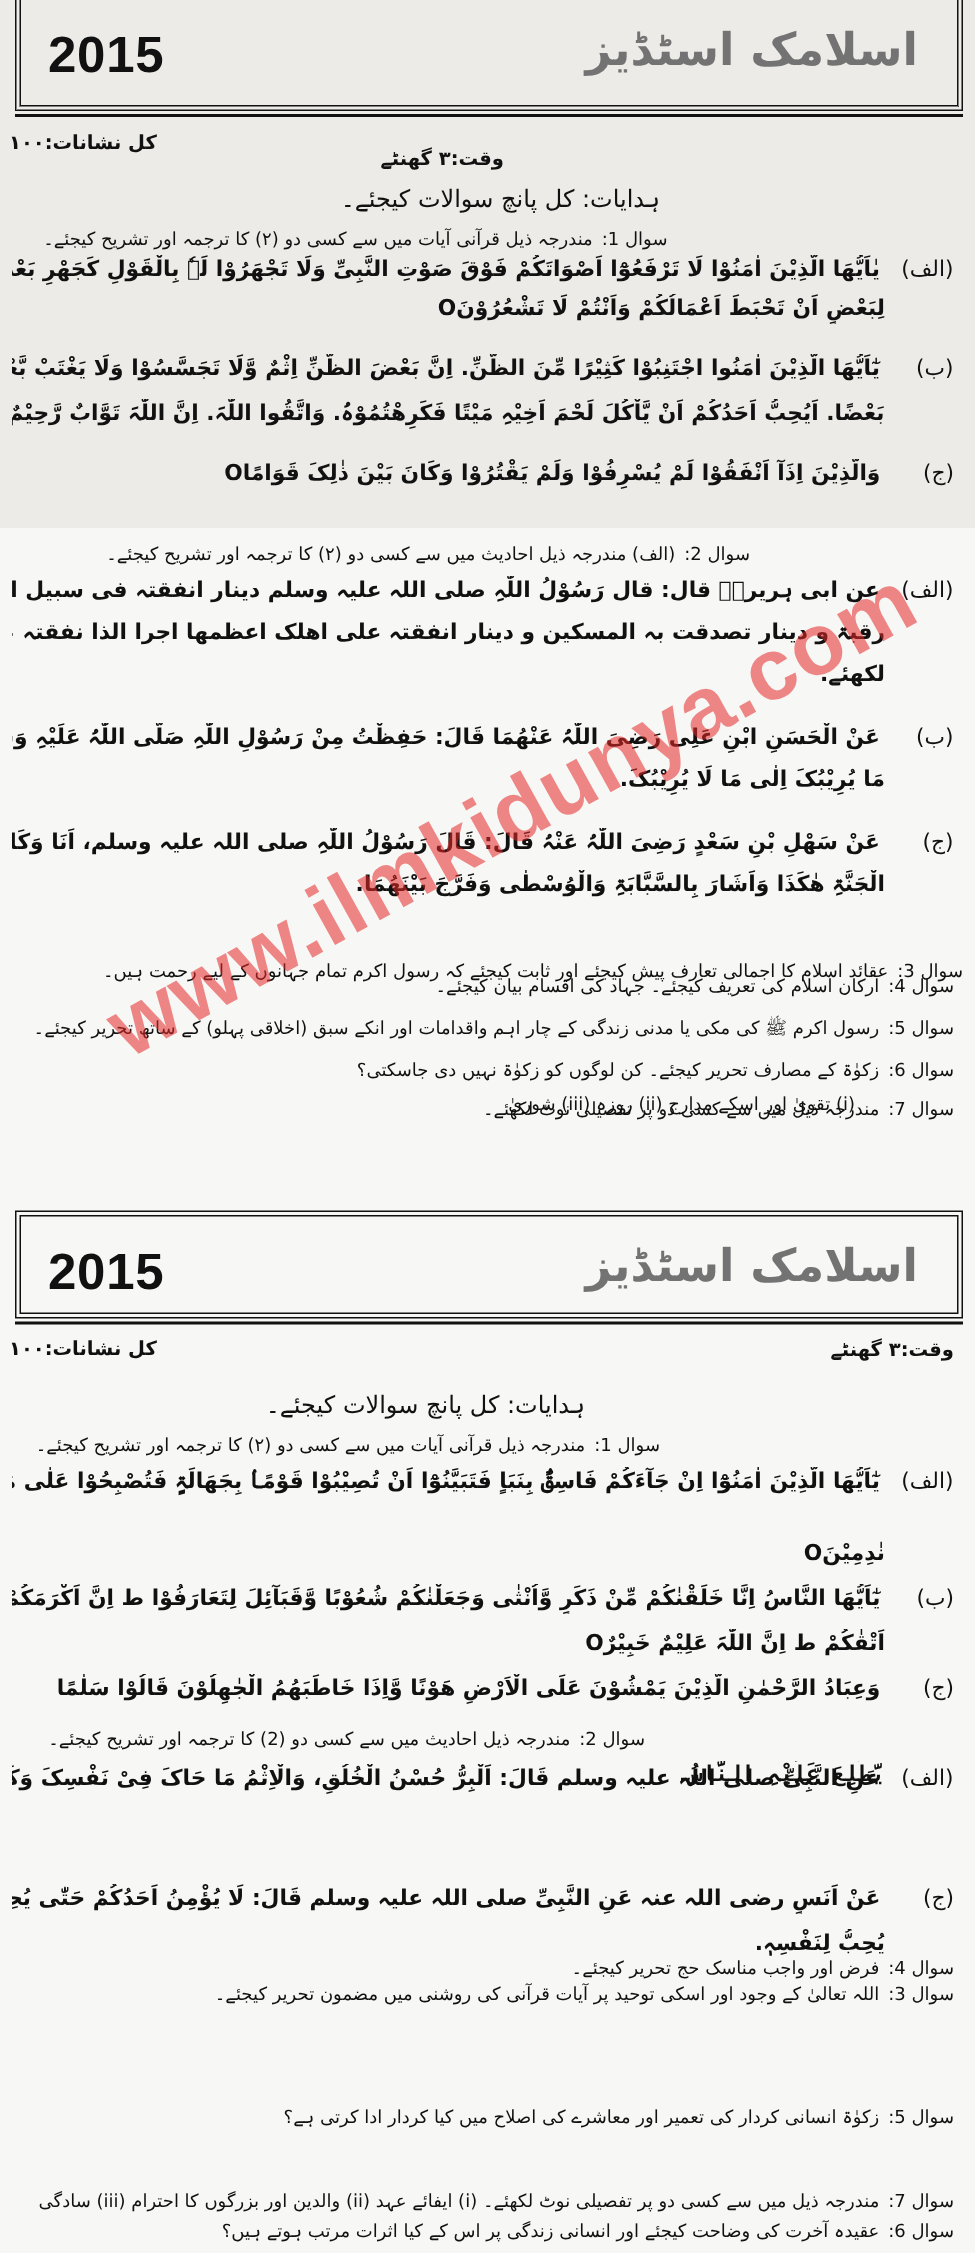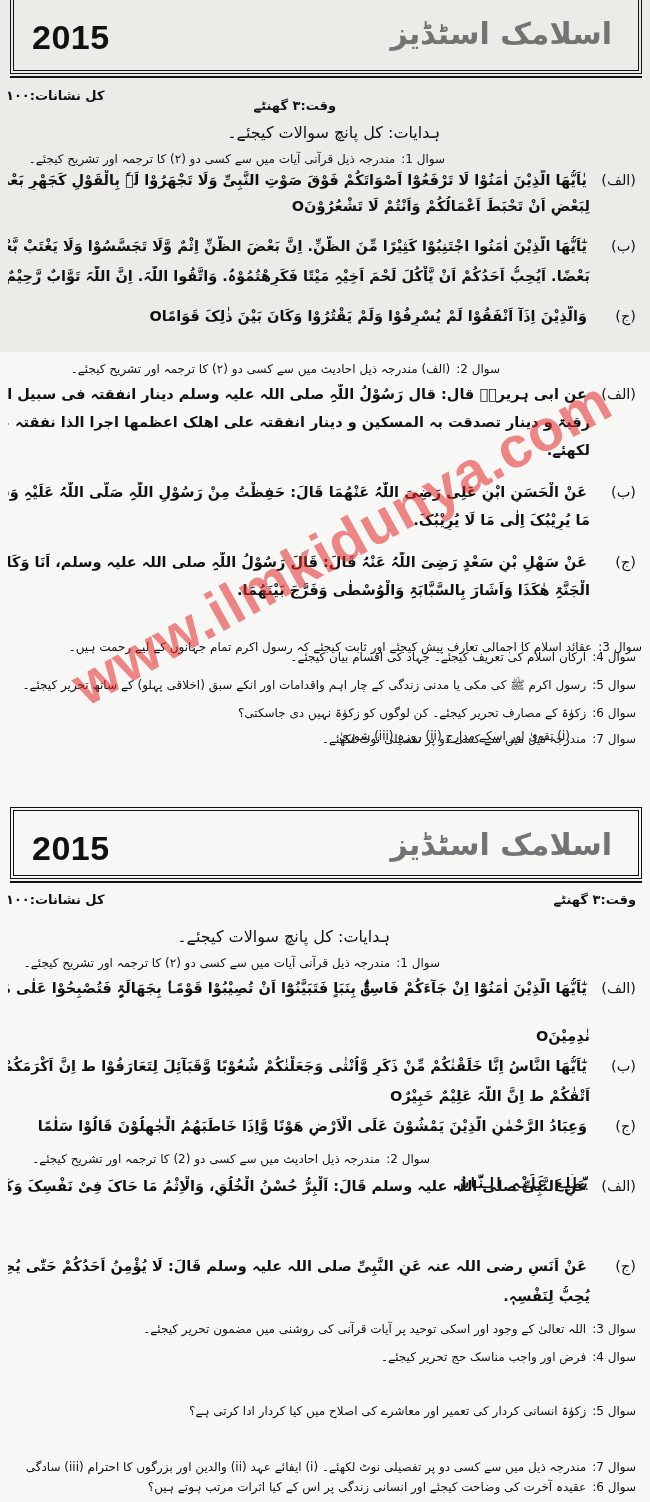--- a/index.html
+++ b/index.html
@@ -186,21 +186,21 @@
 
 <div class="line ar" style="top:1256px;">
   <span class="lab">(ج)</span>
   <span>عَنْ اَنَسٍ رضی اللہ عنہ عَنِ النَّبِیِّ صلی اللہ علیہ وسلم قَالَ: لَا یُؤْمِنُ اَحَدُکُمْ حَتّٰی یُحِبَّ لِاَخِیْہِ مَا</span>
 </div>
 <div class="line ar indent" style="top:1286px;">یُحِبُّ لِنَفْسِہٖ.</div>
 
 <div class="line q" style="top:1320px; right:14px;">
   <span class="qlab">سوال 3:</span><span>اللہ تعالیٰ کے وجود اور اسکی توحید پر آیات قرآنی کی روشنی میں مضمون تحریر کیجئے۔</span>
 </div>
-<div class="line q" style="top:1348px;">
+<div class="line q" style="top:1303px;">
   <span class="qlab">سوال 4:</span><span>فرض اور واجب مناسک حج تحریر کیجئے۔</span>
 </div>
 <div class="line q" style="top:1402px;">
   <span class="qlab">سوال 5:</span><span>زکوٰۃ انسانی کردار کی تعمیر اور معاشرے کی اصلاح میں کیا کردار ادا کرتی ہے؟</span>
 </div>
 <div class="line q" style="top:1430px;margin-top:48px;">
   <span class="qlab">سوال 6:</span><span>عقیدہ آخرت کی وضاحت کیجئے اور انسانی زندگی پر اس کے کیا اثرات مرتب ہوتے ہیں؟</span>
 </div>
 <div class="line q" style="top:1458px;">
   <span class="qlab">سوال 7:</span><span>مندرجہ ذیل میں سے کسی دو پر تفصیلی نوٹ لکھئے۔</span>

